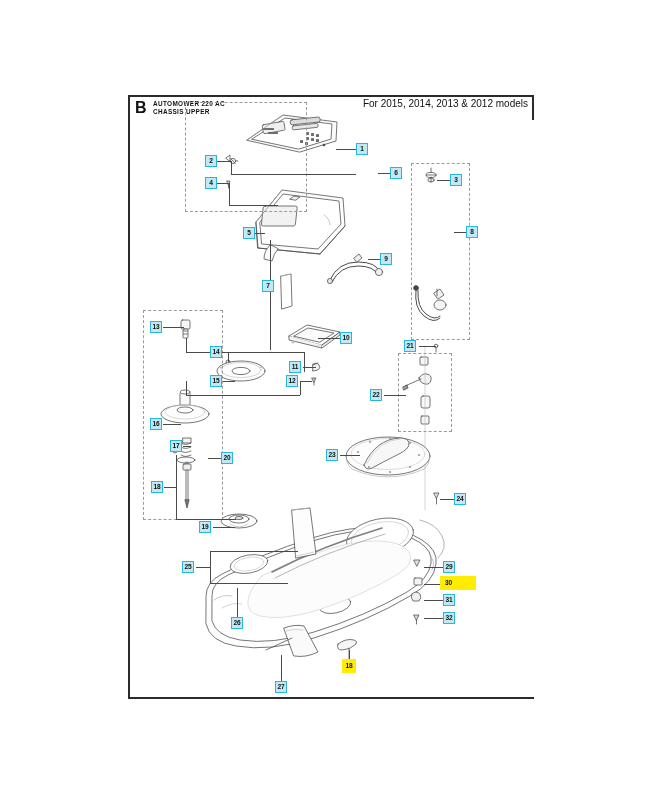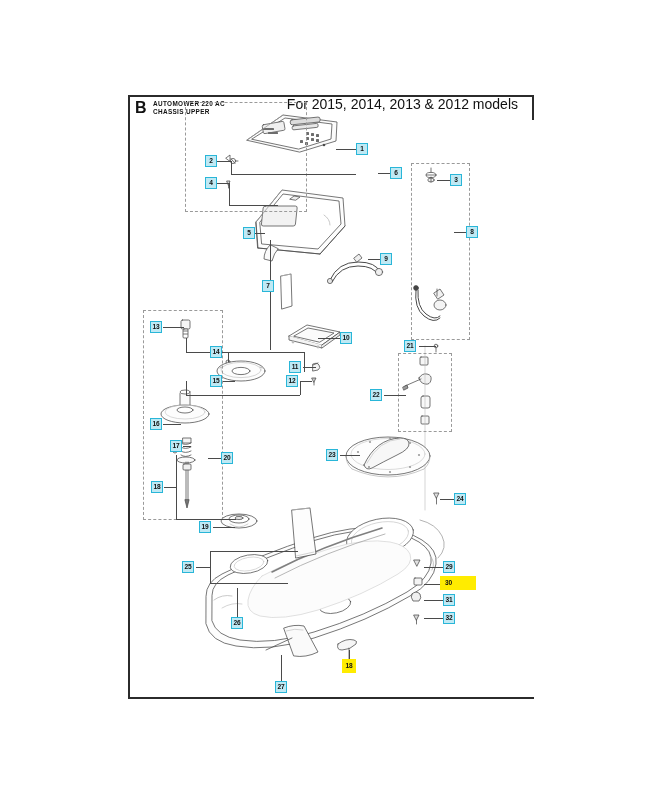--- a/index.html
+++ b/index.html
@@ -19,21 +19,21 @@
 
   
   #header{position:absolute;left:128px;top:96px;width:406px;height:26px;}
   #letter-b{
     position:absolute;left:7px;top:2px;font-size:16px;font-weight:bold;
     letter-spacing:0px;line-height:20px;color:#111;
   }
   #title-block{position:absolute;left:25px;top:4px;}
   .title-line{font-size:6.4px;font-weight:bold;letter-spacing:.35px;line-height:8.2px;color:#111;}
   #models-note{
-    position:absolute;right:16px;top:2px;font-size:14px;line-height:12px;
+    position:absolute;right:6px;top:2px;font-size:10px;line-height:12px;
     color:#111;white-space:nowrap;
   }
 
   
   .callout{
     position:absolute;
     border:1.2px solid #29b6d8;
     background:#bfe9f4;
     color:#111;
     font-size:6.6px;

